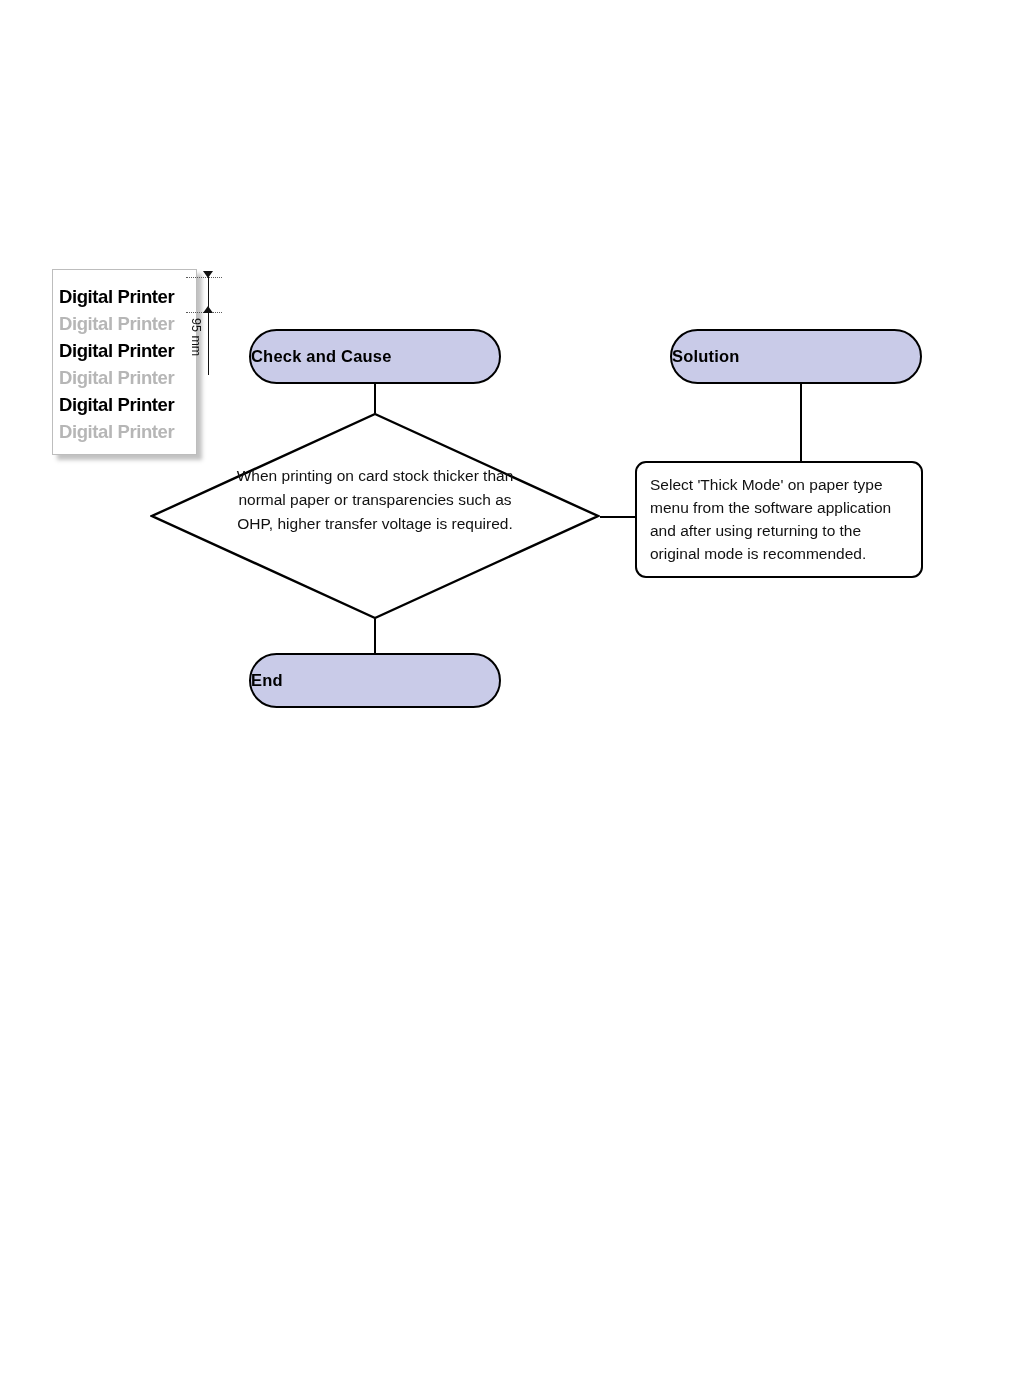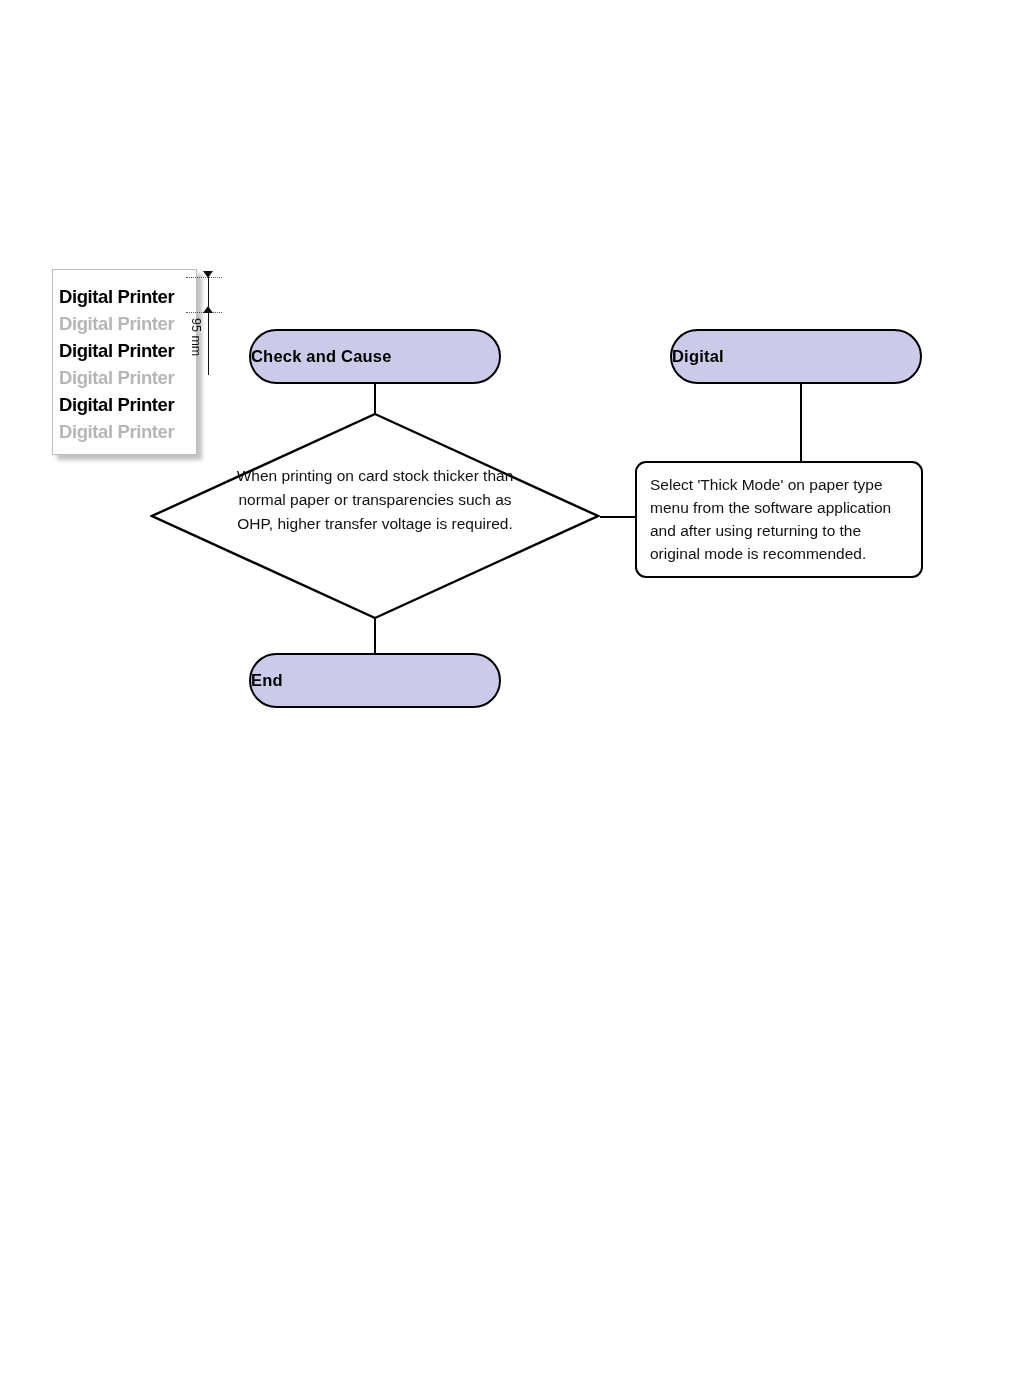--- a/index.html
+++ b/index.html
@@ -205,21 +205,21 @@
     <div class="arrowhead up"></div>
     <div class="dim-tail"></div>
     <div class="dim-label">95 mm</div>
   </div>
 
   <div class="pill" id="node-check">
     <span>Check and Cause</span>
   </div>
 
   <div class="pill" id="node-solution">
-    <span>Digital</span>
+    <span>Solution</span>
   </div>
 
   <div class="pill" id="node-end">
     <span>End</span>
   </div>
 
   <div class="diamond-wrap">
     <svg width="450" height="208" viewBox="0 0 450 208">
       <polygon points="225,2 448,104 225,206 2,104" fill="#ffffff" stroke="#000000" stroke-width="2.4" stroke-linejoin="miter"></polygon>
     </svg>

